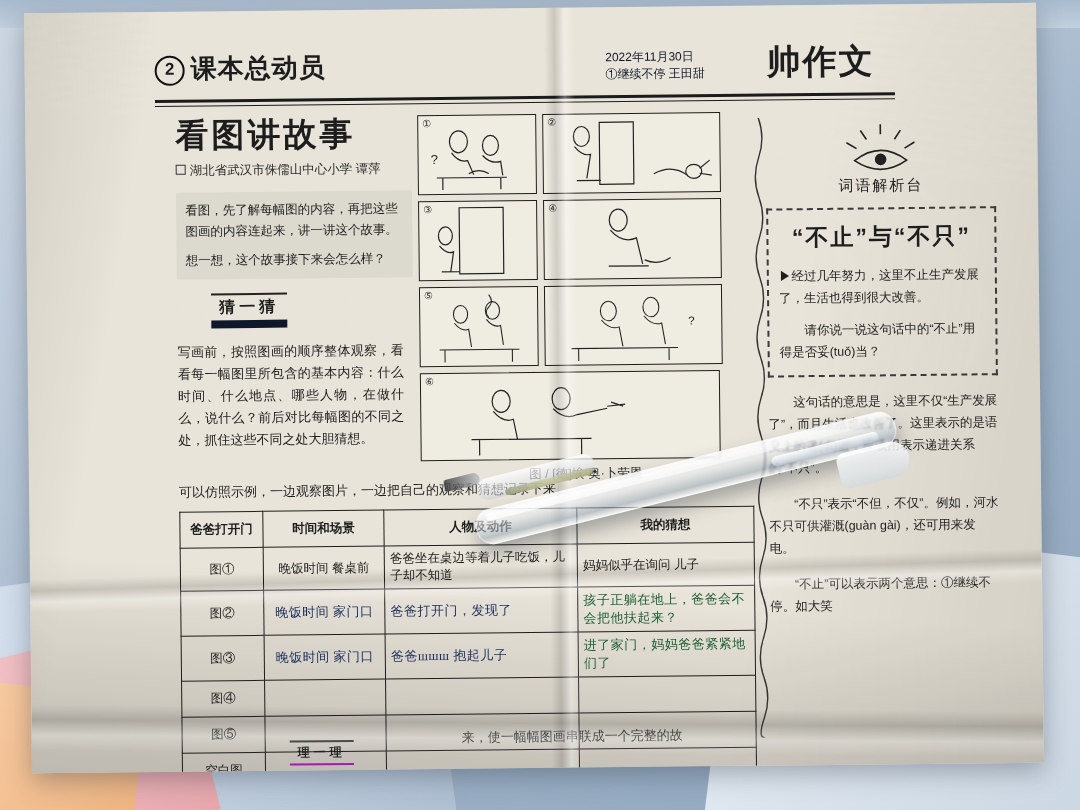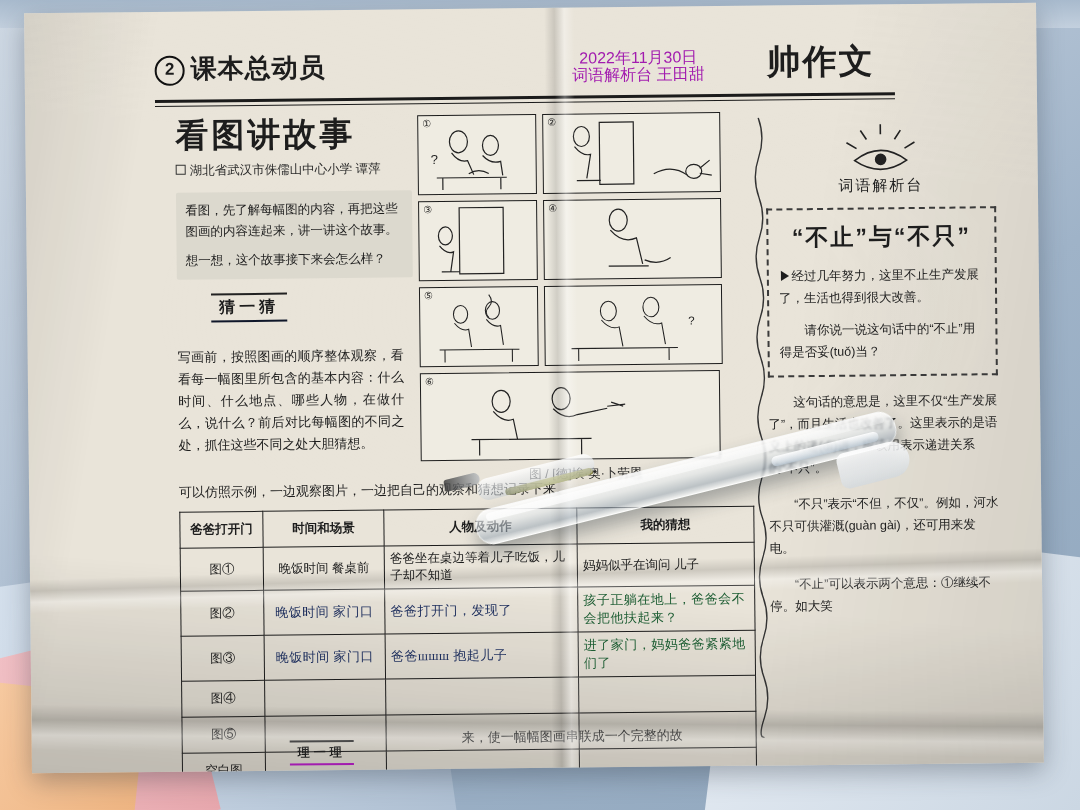--- a/index.html
+++ b/index.html
@@ -54,38 +54,38 @@
 
   .np-inner{position:absolute;left:0;top:0;width:1012px;height:760px;color:#1d1d1d;}
 
   
   .masthead{position:absolute;left:130px;top:42px;width:740px;height:46px;}
   .badge-num{
     position:absolute;left:0;top:2px;width:26px;height:26px;border:2px solid #111;border-radius:50%;
     font-size:17px;line-height:24px;text-align:center;font-weight:bold;
   }
   .section-title{position:absolute;left:36px;top:-2px;font-size:26px;font-weight:bold;letter-spacing:1px;}
-  .masthead-meta{position:absolute;right:190px;top:0;text-align:center;font-size:16px;line-height:17px;color:#a21caf;}
+  .masthead-meta{position:absolute;right:190px;top:0;text-align:left;font-size:12px;line-height:17px;color:#0f172a;}
   .brand{position:absolute;right:20px;top:-8px;font-size:34px;font-weight:bold;letter-spacing:2px;}
   .rule{position:absolute;left:130px;top:88px;width:740px;height:3px;background:#1b1b1b;}
   .rule2{position:absolute;left:130px;top:94px;width:740px;height:1px;background:#1b1b1b;}
 
   
   .col-left{position:absolute;left:150px;top:104px;width:230px;}
   .article-title{font-size:33px;font-weight:bold;letter-spacing:3px;line-height:40px;}
   .byline{margin-top:6px;font-size:12.5px;line-height:19px;color:#2a2a2a;}
   .byline .sq{display:inline-block;width:8px;height:8px;border:1px solid #333;margin-right:4px;}
 
   .tip-box{margin-top:12px;width:218px;padding:8px 9px;background:#dcd9ce;border-radius:2px;
     font-size:12.5px;line-height:21px;color:#1e1e1e;}
   .tip-box p{margin:0 0 8px 0;}
   .tip-box p:last-child{margin-bottom:0;}
 
-  .mini-head{margin:14px 0 24px 34px;display:inline-block;font-size:16px;font-weight:bold;letter-spacing:4px;
-    border-top:2px solid #222;border-bottom:2px solid #0f172a;padding:2px 8px;}
+  .mini-head{margin:14px 0 13px 34px;display:inline-block;font-size:16px;font-weight:bold;letter-spacing:4px;
+    border-top:2px solid #222;border-bottom:8px solid #0f172a;padding:2px 8px;}
   .body-text{font-size:13px;line-height:22px;text-align:justify;width:226px;}
   .body-text-wide{font-size:13px;line-height:22px;width:520px;}
 
   
   .comic{position:absolute;left:392px;top:106px;width:330px;}
   .comic-row{display:flex;gap:6px;margin-bottom:6px;}
   .panel{border:1.6px solid #1c1c1c;background:#efece2;position:relative;}
   .p-small{width:117px;height:78px;}
   .p-wide{width:176px;height:78px;}
   .panel .num{position:absolute;left:4px;top:2px;font-size:10px;}
@@ -177,21 +177,21 @@
   <div class="bg-paper-white"></div>
 
   <div id="newspaper">
     <div class="np-inner">
 
       <div class="masthead">
         <div class="badge-num">2</div>
         <div class="section-title">课本总动员</div>
         <div class="masthead-meta">
           <div>2022年11月30日</div>
-          <div>词语解析台 王田甜</div>
+          <div>①继续不停 王田甜</div>
         </div>
         <div class="brand">帅作文</div>
       </div>
       <div class="rule"></div>
       <div class="rule2"></div>
 
       <div class="col-left">
         <div class="article-title">看图讲故事</div>
         <div class="byline">
           <span class="sq"></span><span>湖北省武汉市侏儒山中心小学 谭萍</span>

